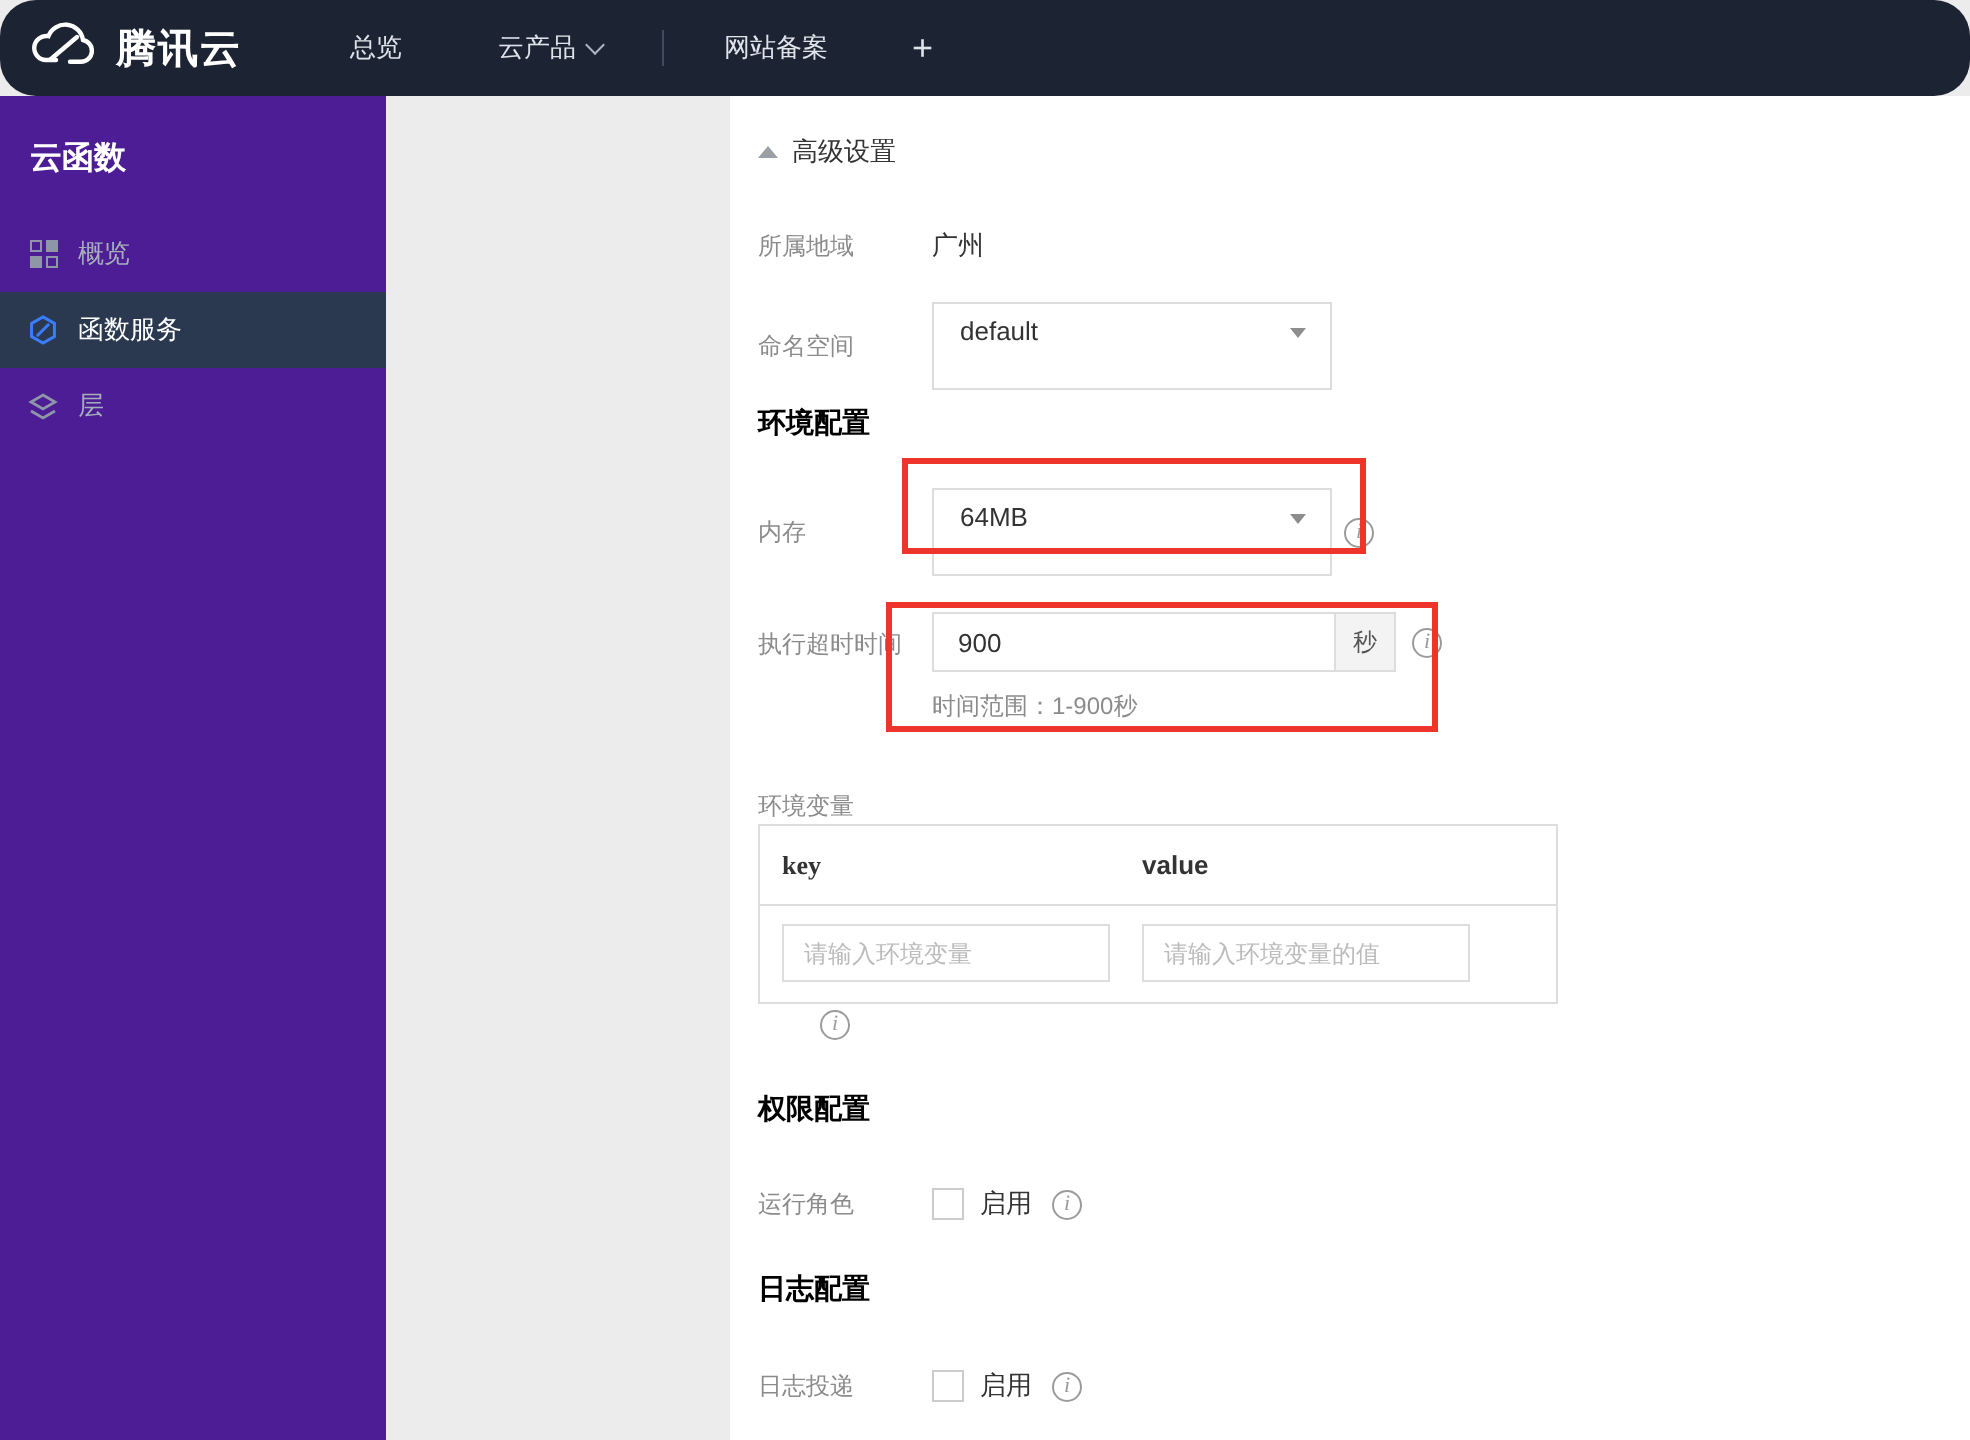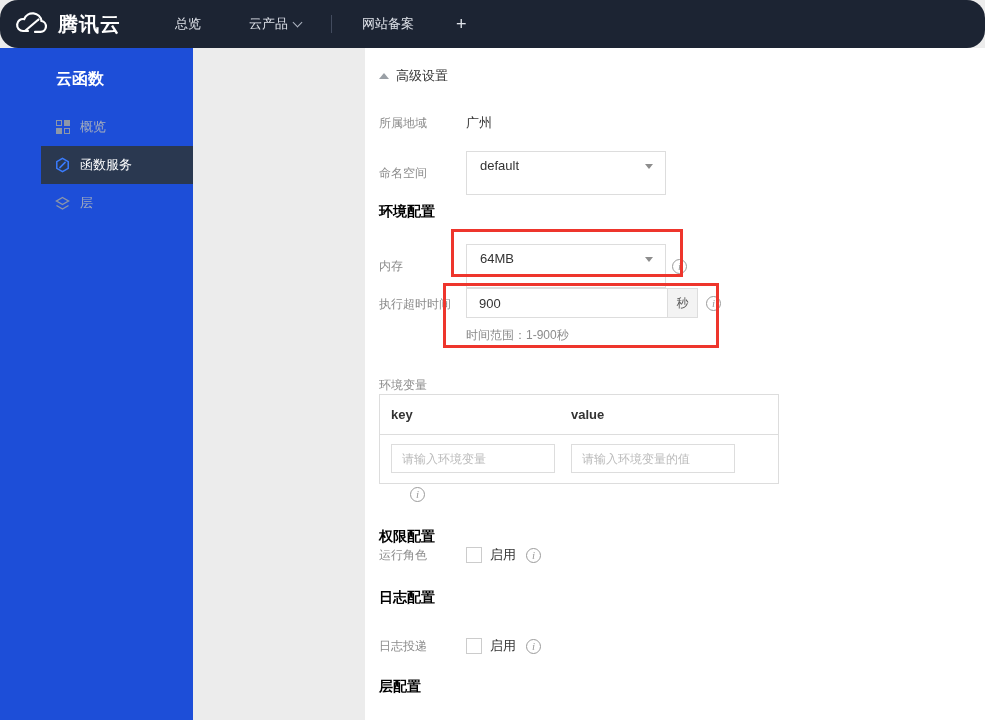--- a/index.html
+++ b/index.html
@@ -13,21 +13,21 @@
   .topnav { display:flex; align-items:center; height:100%; }
   .topnav-item { color:#dfe3ea; font-size:13px; padding:0 24px; height:100%;
                  display:flex; align-items:center; gap:6px; cursor:pointer; }
   .chev-down { width:7px; height:7px; border-right:1px solid #aeb5c2; border-bottom:1px solid #aeb5c2;
                transform:rotate(45deg); margin-top:-4px; }
   .topnav-divider { width:1px; height:18px; background:#424b5e; margin:0 6px; }
   .topnav-plus { color:#dfe3ea; font-size:18px; padding:0 18px; cursor:pointer; }
 
   
   .app { display:flex; height:672px; }
-  .sidebar { width:193px; background:#1d4ed8; flex-shrink:0;padding-left:41px; }
+  .sidebar { width:193px; background:#4c1d95; flex-shrink:0; }
   .sidebar-title { color:#fff; font-size:16px; font-weight:bold; padding:21px 0 18px 15px; }
   .side-item { height:38px; display:flex; align-items:center; gap:10px; padding-left:14px;
                color:#a6aebc; font-size:13px; cursor:pointer; }
   .side-item.selected { background:#2a3850; color:#fff; }
   .side-icon { width:15px; height:15px; display:flex; align-items:center; justify-content:center; }
 
   .content { flex:1; background:#ececec; position:relative; }
   .panel { position:absolute; left:172px; right:0; top:0; bottom:0; background:#fff;
            padding-left:14px; overflow:hidden; }
 
@@ -45,24 +45,24 @@
   .selectbox { width:200px; height:44px; border:1px solid #ddd; background:#fff; position:relative;
                font-size:13px; color:#333; line-height:27px; padding-left:13px; cursor:pointer; }
   .caret { position:absolute; right:12px; top:12px; width:0; height:0;
            border-left:4px solid transparent; border-right:4px solid transparent;
            border-top:5px solid #8d8d8d; }
 
   .row-region { margin-top:29px; }
   .row-namespace { margin-top:19px; }
   .h-env { margin-top:8px; }
   .row-memory { margin-top:23px; }
-  .row-timeout { align-items:flex-start; }
+  .row-timeout { margin-top:18px; align-items:flex-start; }
   .row-envvars { margin-top:25px; align-items:flex-start;flex-direction:column; }
   .h-perm { margin-top:26px; }
-  .row-role { }
+  .row-role { margin-top:29px; }
   .h-log { margin-top:25px; }
   .row-log { margin-top:30px; }
   .h-layer { margin-top:23px; }
 
   .timeout-label, .envvars-label { padding-top:8px; }
 
   .input-group { display:flex; border:1px solid #ddd; height:30px; }
   .text-input { width:200px; border:0; outline:none; padding:0 12px; font-size:13px; color:#333;
                 font-family:"Liberation Sans",sans-serif; }
   .input-suffix { width:30px; background:#f3f3f3; border-left:1px solid #ddd; color:#555;
@@ -76,21 +76,21 @@
                        font-style:italic; line-height:1; }
 
   .highlight-frame { position:absolute; border:3px solid #ee352c; pointer-events:none; z-index:5; }
   .frame-memory { left:72px; top:-15px; width:232px; height:48px; }
   .frame-timeout { left:64px; top:-5px; width:276px; height:65px; }
 
   .env-table { width:400px; border:1px solid #ddd; }
   .env-thead { display:flex; height:40px; align-items:center; border-bottom:1px solid #ddd;
                padding:0 11px; }
   .env-th { font-size:13px; font-weight:bold; color:#333; }
-  .env-th-key { width:180px; }
+  .env-th-key { width:180px;font-family:Liberation Serif, serif; }
   .env-tbody { display:flex; padding:9px 11px 10px 11px; }
   .env-cell-key { width:180px; }
   .env-input { width:164px; height:29px; border:1px solid #ddd; padding:0 10px; font-size:12px;
                color:#333; outline:none; font-family:"Liberation Sans",sans-serif; }
   .env-input::placeholder { color:#bbb; }
   .env-info { margin-left:31px; margin-top:3px; }
 
   .checkbox { width:16px; height:16px; border:1px solid #ccc; background:#fff; cursor:pointer;
               flex-shrink:0; }
   .cb-label { font-size:13px; color:#333; margin:0 10px 0 8px; }

